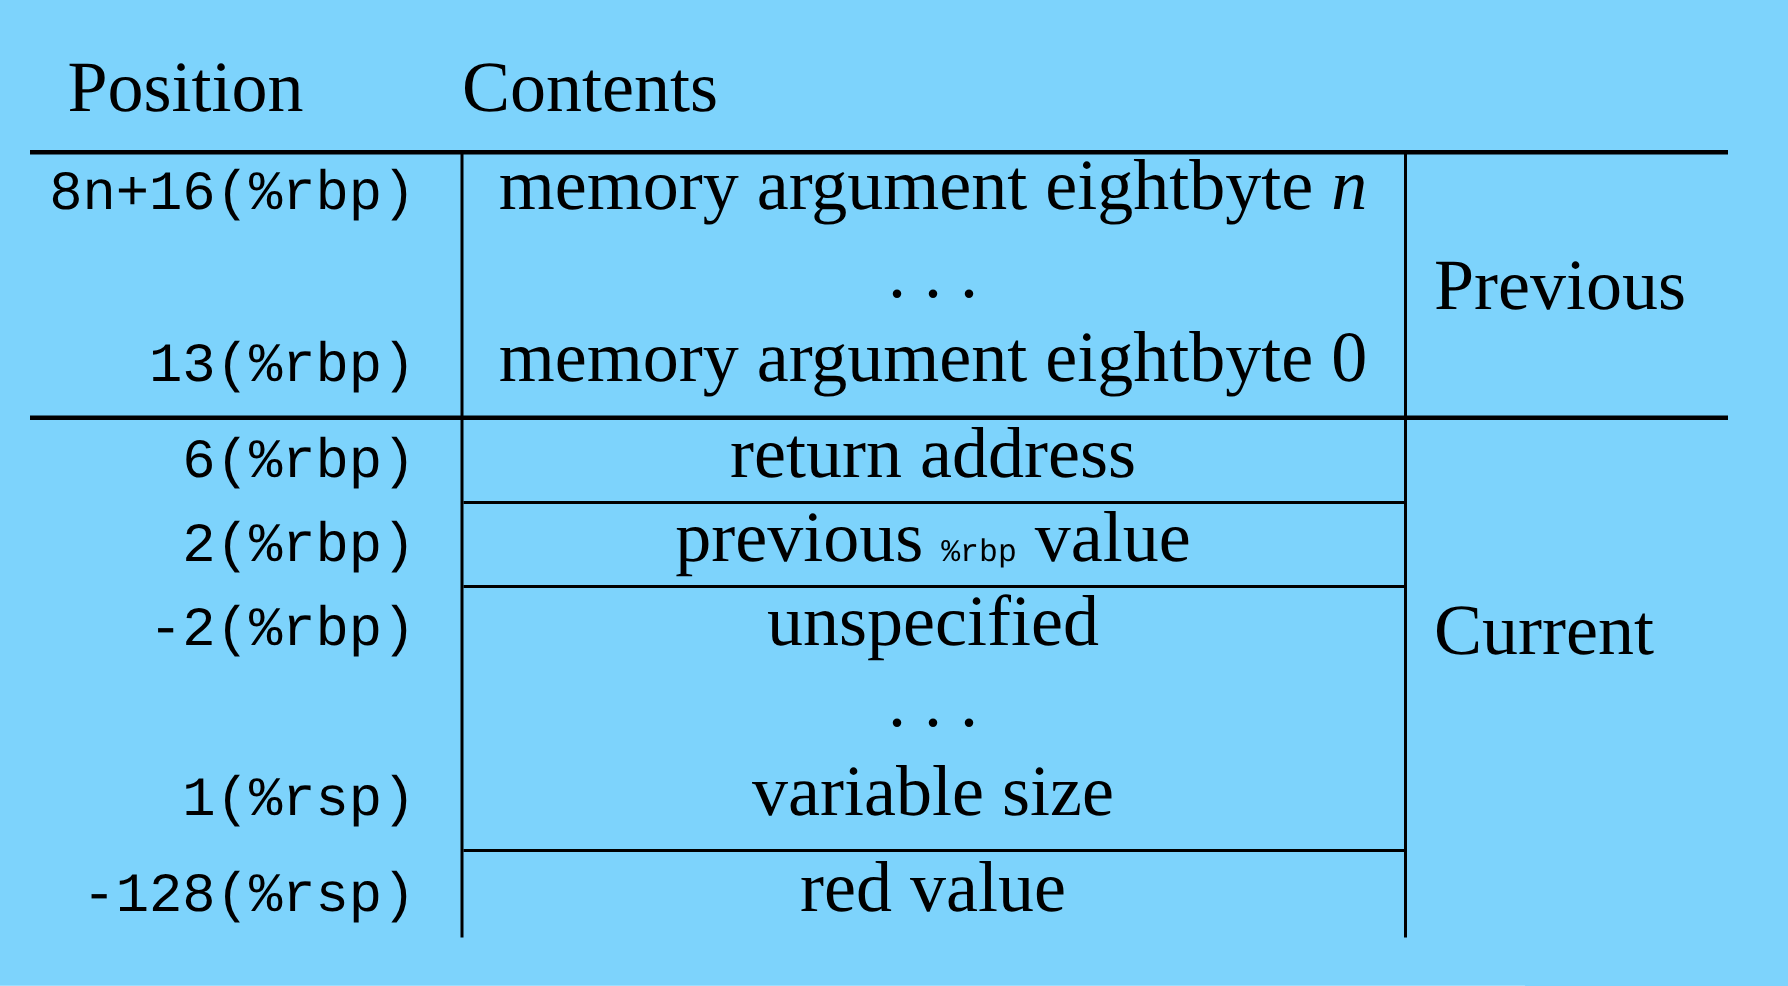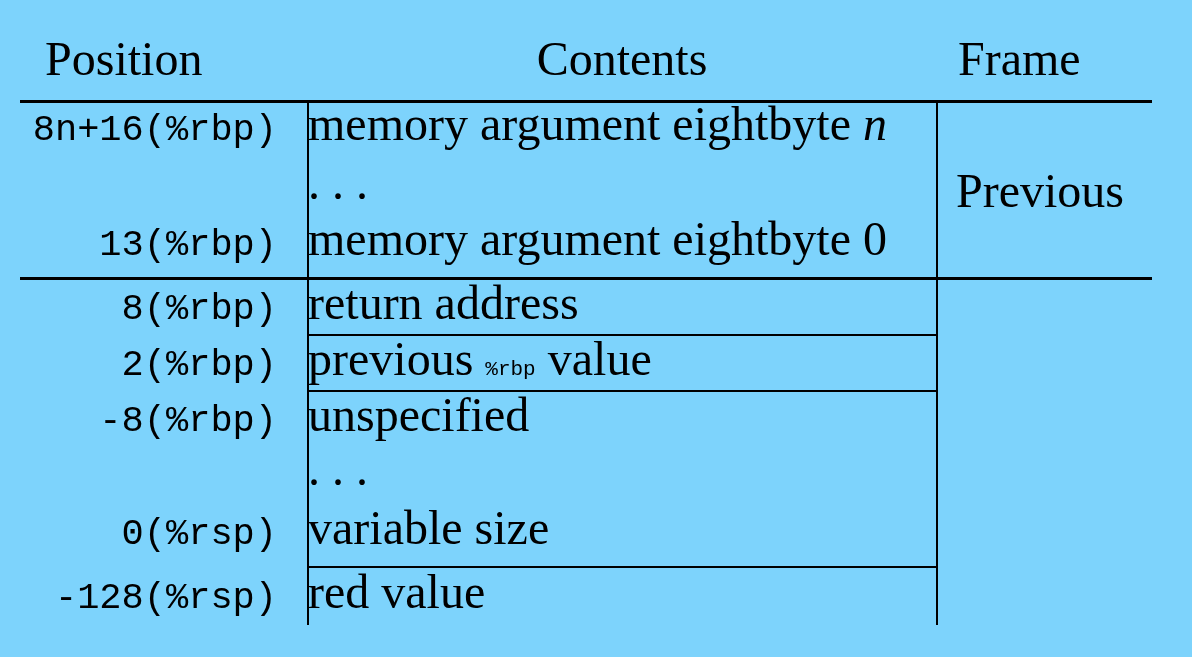--- a/index.html
+++ b/index.html
@@ -28,21 +28,21 @@
 
   
   .hdr {
     position: absolute;
     top: 35px;
     font-size: 48px;
     line-height: 1;
     white-space: nowrap;
   }
   .hdr.position { left: 45px; }
-  .hdr.contents { left: 308px; width: 628px; text-align: center; }
+  .hdr.contents { left: 308px; width: 628px; }
   .hdr.frame    { left: 958px; }
 
   
   .trow {
     position: absolute;
     left: 20px;
     width: 1150px;
     line-height: 1;
     white-space: nowrap;
   }
@@ -59,20 +59,21 @@
   .cell { display: inline-block; vertical-align: baseline; line-height: 1; }
   .cell.pos {
     width: 257px;
     text-align: right;
     font-family: "Liberation Mono", "DejaVu Sans Mono", monospace;
     font-size: 37px;
   }
   .cell.cont {
     width: 628px;
     margin-left: 31px;
+    text-align: center;
     font-size: 48px;
   }
 
   .seg-serif { font-family: "Liberation Serif", serif; }
   .seg-math-italic { font-family: "Liberation Serif", serif; font-style: italic; }
   .seg-mono {
     font-family: "Liberation Mono", "DejaVu Sans Mono", monospace;
     font-size: 21px;
   }
 
@@ -87,55 +88,55 @@
   .frame-label.previous { top: 167px; }
   .frame-label.current  { top: 397px; }
 </style>
 </head>
 <body>
 
 <div id="page">
 
   <div class="hdr position">Position</div>
   <div class="hdr contents">Contents</div>
-  <div class="hdr frame">Frame</div>
 
   <div class="hline header-rule"></div>
   <div class="hline section-rule"></div>
   <div class="vline v1"></div>
   <div class="vline v2"></div>
   <div class="cline c1"></div>
   <div class="cline c2"></div>
   <div class="cline c3"></div>
 
   <div id="rows">
       <div class="trow">
       <span class="cell pos">8n+16(%rbp)</span><span class="cell cont"><span class="seg-serif">memory argument eightbyte </span><span class="seg-math-italic">n</span></span>
     </div>
       <div class="trow">
       <span class="cell pos"></span><span class="cell cont"><span class="seg-serif">. . .</span></span>
     </div>
       <div class="trow">
       <span class="cell pos">13(%rbp)</span><span class="cell cont"><span class="seg-serif">memory argument eightbyte 0</span></span>
     </div>
       <div class="trow">
-      <span class="cell pos">8(%rbp)</span><span class="cell cont"><span class="seg-serif">return address</span></span>
+      <span class="cell pos">6(%rbp)</span><span class="cell cont"><span class="seg-serif">return address</span></span>
     </div>
       <div class="trow">
       <span class="cell pos">2(%rbp)</span><span class="cell cont"><span class="seg-serif">previous </span><span class="seg-mono">%rbp</span><span class="seg-serif"> value</span></span>
     </div>
       <div class="trow">
-      <span class="cell pos">-8(%rbp)</span><span class="cell cont"><span class="seg-serif">unspecified</span></span>
+      <span class="cell pos">-2(%rbp)</span><span class="cell cont"><span class="seg-serif">unspecified</span></span>
     </div>
       <div class="trow">
       <span class="cell pos"></span><span class="cell cont"><span class="seg-serif">. . .</span></span>
     </div>
       <div class="trow">
-      <span class="cell pos">0(%rsp)</span><span class="cell cont"><span class="seg-serif">variable size</span></span>
+      <span class="cell pos">1(%rsp)</span><span class="cell cont"><span class="seg-serif">variable size</span></span>
     </div>
       <div class="trow">
       <span class="cell pos">-128(%rsp)</span><span class="cell cont"><span class="seg-serif">red value</span></span>
     </div>
     </div>
 
   <div class="frame-label previous">Previous</div>
+  <div class="frame-label current">Current</div>
 
 </div>
 
 </body></html>

